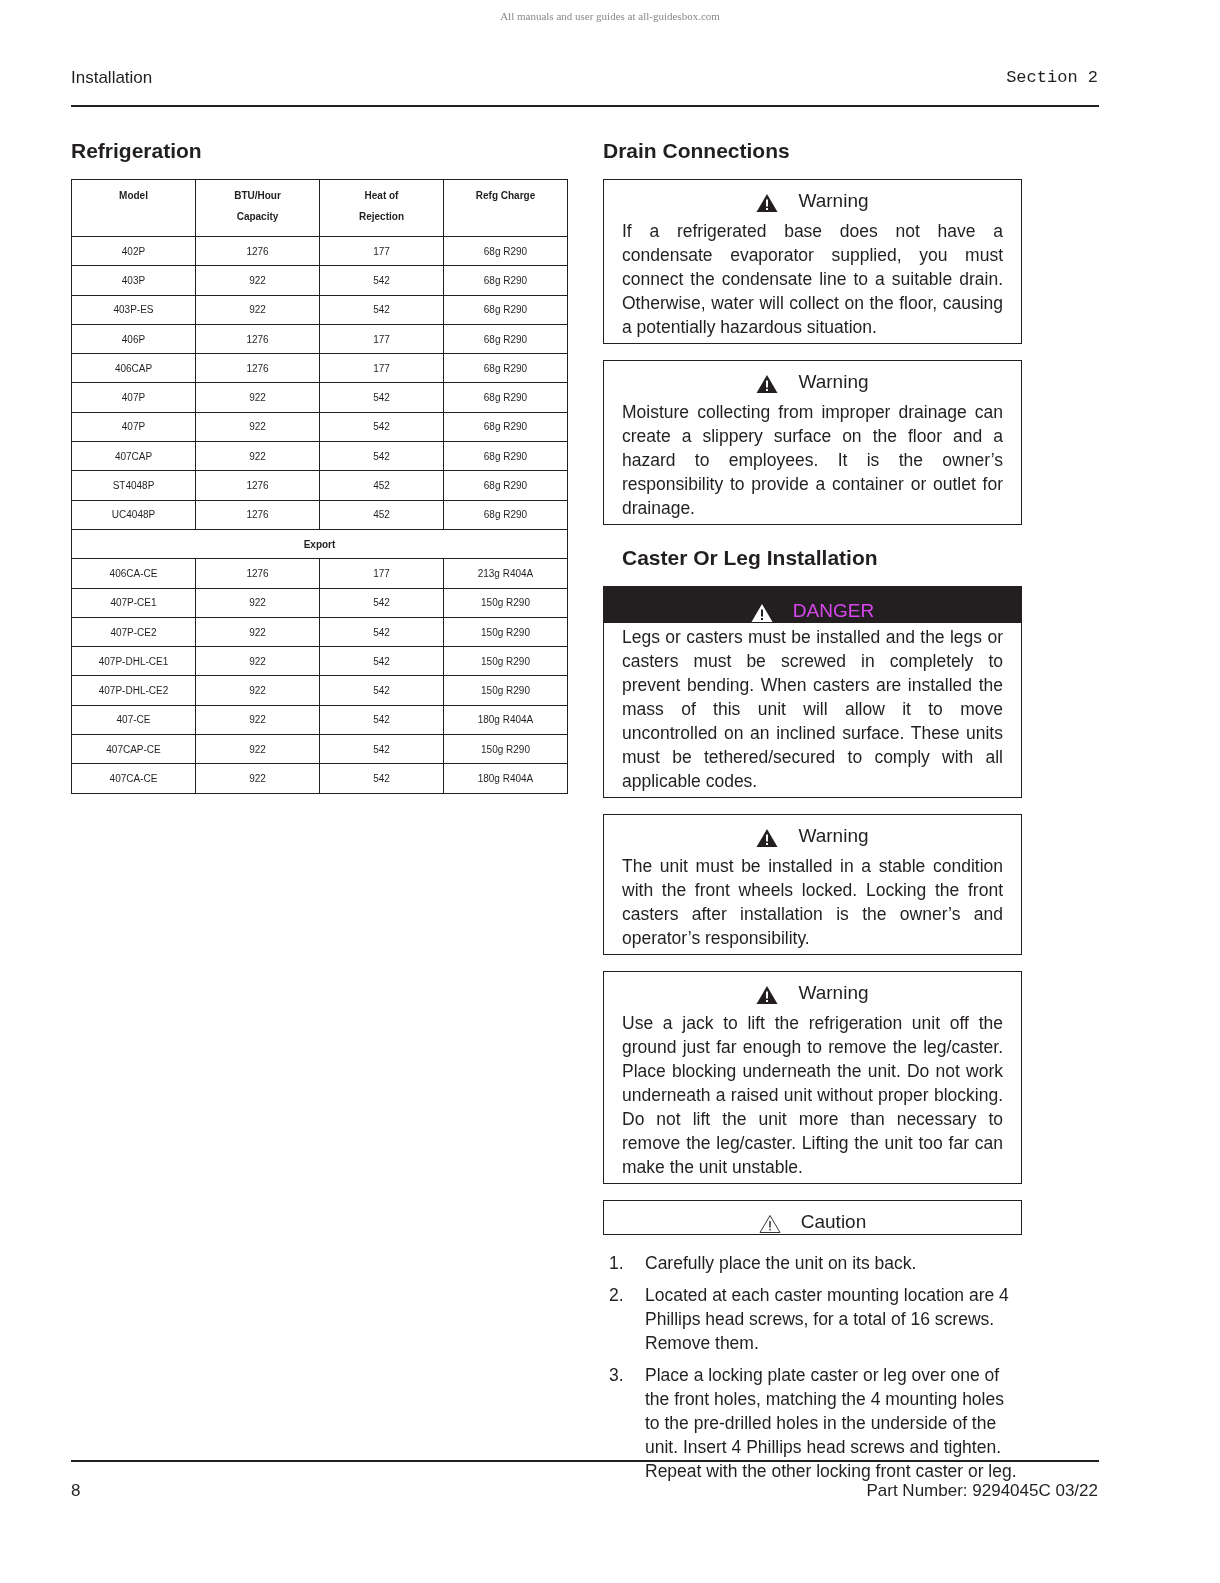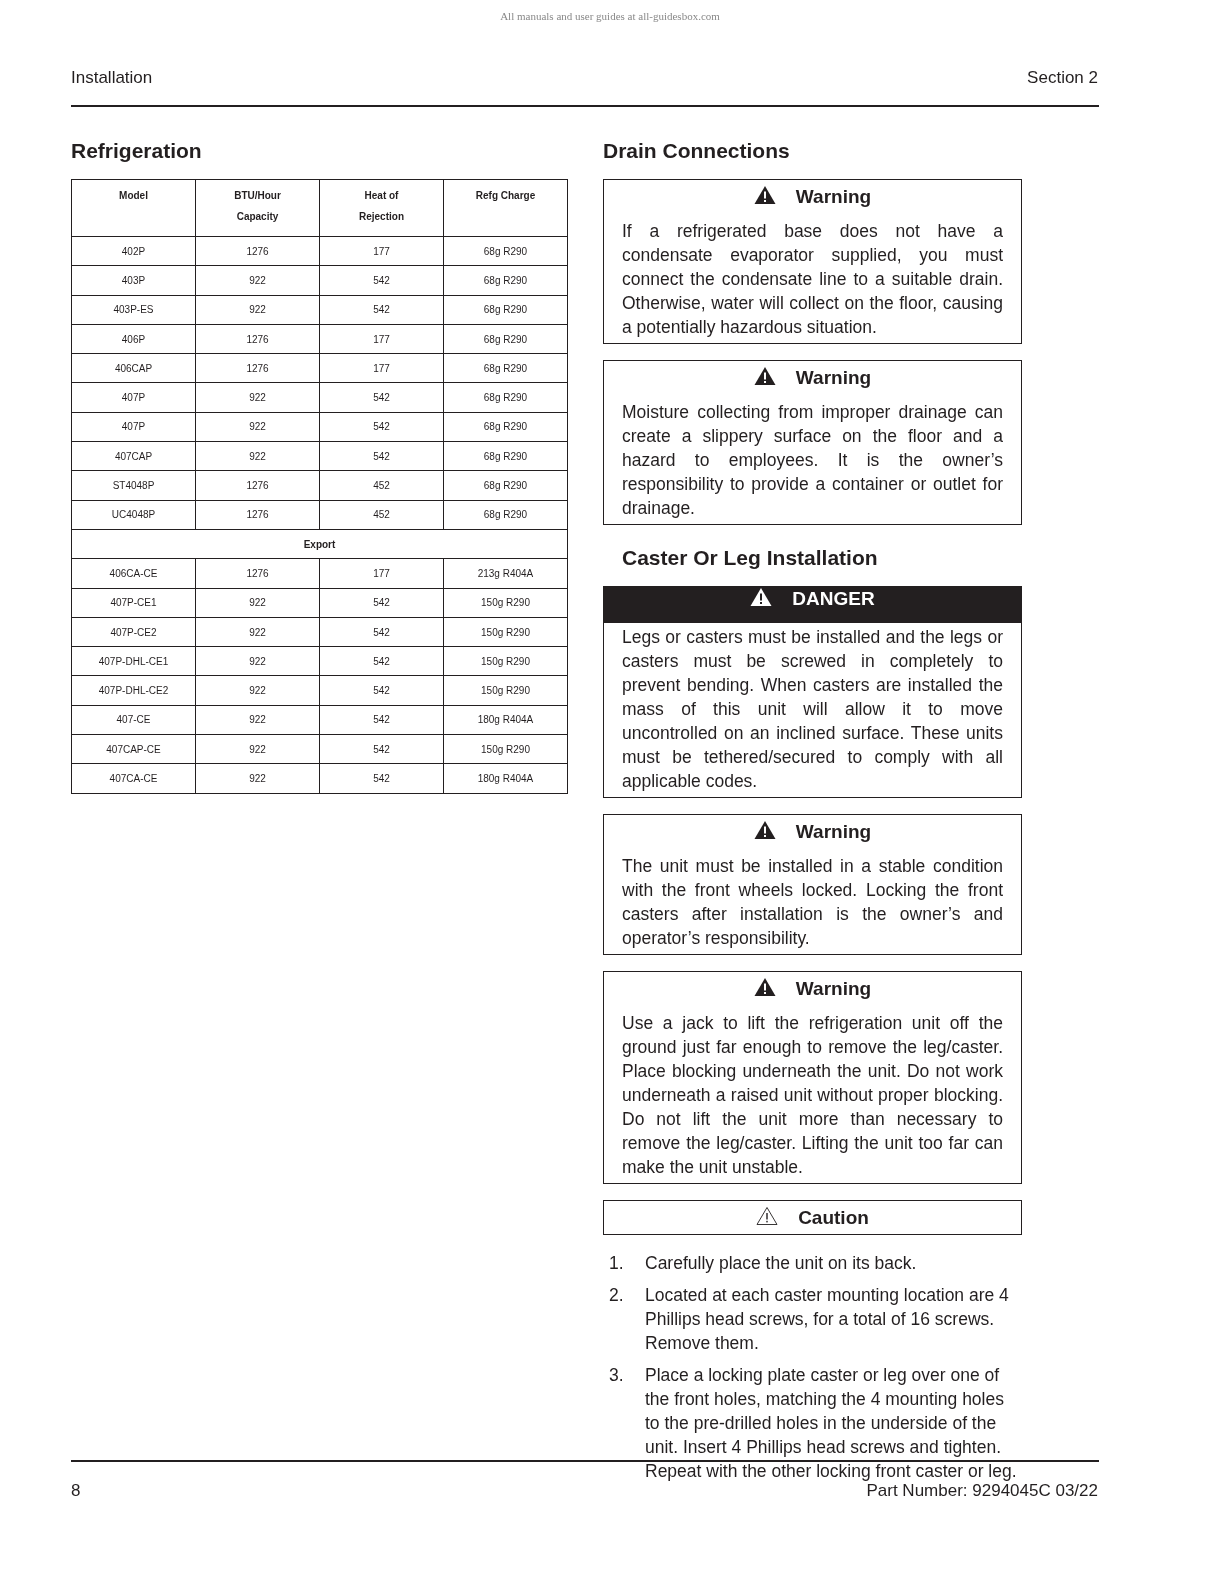--- a/index.html
+++ b/index.html
@@ -5,21 +5,21 @@
   html, body { margin: 0; padding: 0; background: #ffffff; }
   body {
     width: 1220px; height: 1583px; position: relative; overflow: hidden;
     font-family: "Liberation Sans", "DejaVu Sans", sans-serif; color: #231f20;
   }
   .watermark {
     position: absolute; top: 10px; left: 0; width: 1220px; text-align: center;
     font-family: "Liberation Serif", serif; font-size: 11px; color: #888;
   }
   .hdr-left { position: absolute; left: 71px; top: 68px; font-size: 17px; }
-  .hdr-right { position: absolute; right: 122px; top: 68px; font-size: 17px; }
+  .hdr-right { position: absolute; right: 122px; top: 68px; font-size: 17px; font-family: Liberation Mono, monospace; }
   .hdr-rule { position: absolute; left: 71px; top: 105px; width: 1028px; height: 2px; background: #231f20; }
   .ftr-rule { position: absolute; left: 71px; top: 1460px; width: 1028px; height: 2px; background: #231f20; }
   .ftr-left { position: absolute; left: 71px; top: 1481px; font-size: 17px; }
   .ftr-right { position: absolute; right: 122px; top: 1481px; font-size: 17px; }
 
   .col-left { position: absolute; left: 71px; top: 138px; width: 579px; }
   .col-right { position: absolute; left: 603px; top: 138px; width: 419px; }
 
   h2 { font-size: 21px; font-weight: bold; margin: 0 0 15px 0; line-height: 26px; }
 
@@ -28,25 +28,25 @@
     border: 1.5px solid #231f20; text-align: center; padding: 0;
   }
   table.refg th { font-weight: bold; height: 51px; vertical-align: top; padding-top: 5px; line-height: 21px; }
   table.refg td { height: 28.3px; }
   table.refg td.section-row { font-weight: bold; }
 
   .notice {
     border: 1.5px solid #231f20; margin-bottom: 16px; font-size: 17.5px; line-height: 24px;
   }
   .notice .title {
-    text-align: center; font-weight: bold; font-size: 19px; padding-top: 5px; height: 28px;
-    display: flex; align-items: flex-start; justify-content: center; gap: 20px;
+    text-align: center; font-weight: normal; font-size: 19px; padding-top: 5px; height: 28px;
+    display: flex; align-items: flex-end; justify-content: center; gap: 20px;
   }
   .notice .body { padding: 6px 18px 4px 18px; text-align: justify; }
-  .notice.danger .title { background: #231f20; color: #ffffff; height: 36px; padding-top: 0; margin-bottom: 0; }
+  .notice.danger .title { background: #231f20; color: #d946ef; height: 36px; padding-top: 0; margin-bottom: 0; }
   .notice.danger .body { padding-top: 2px; }
   .tri { width: 22px; height: 20px; display: inline-block; }
 
   h2.caster { margin-top: 20px; margin-left: 19px; }
 
   ol.steps { margin: 10px 0 0 0; padding: 0; list-style: none; font-size: 17.5px; line-height: 24px; }
   ol.steps li { display: flex; margin-bottom: 8px; }
   ol.steps li .num { width: 36px; flex: none; text-align: left; padding-left: 6px; }
   ol.steps li .txt { flex: 1; }
 </style>

